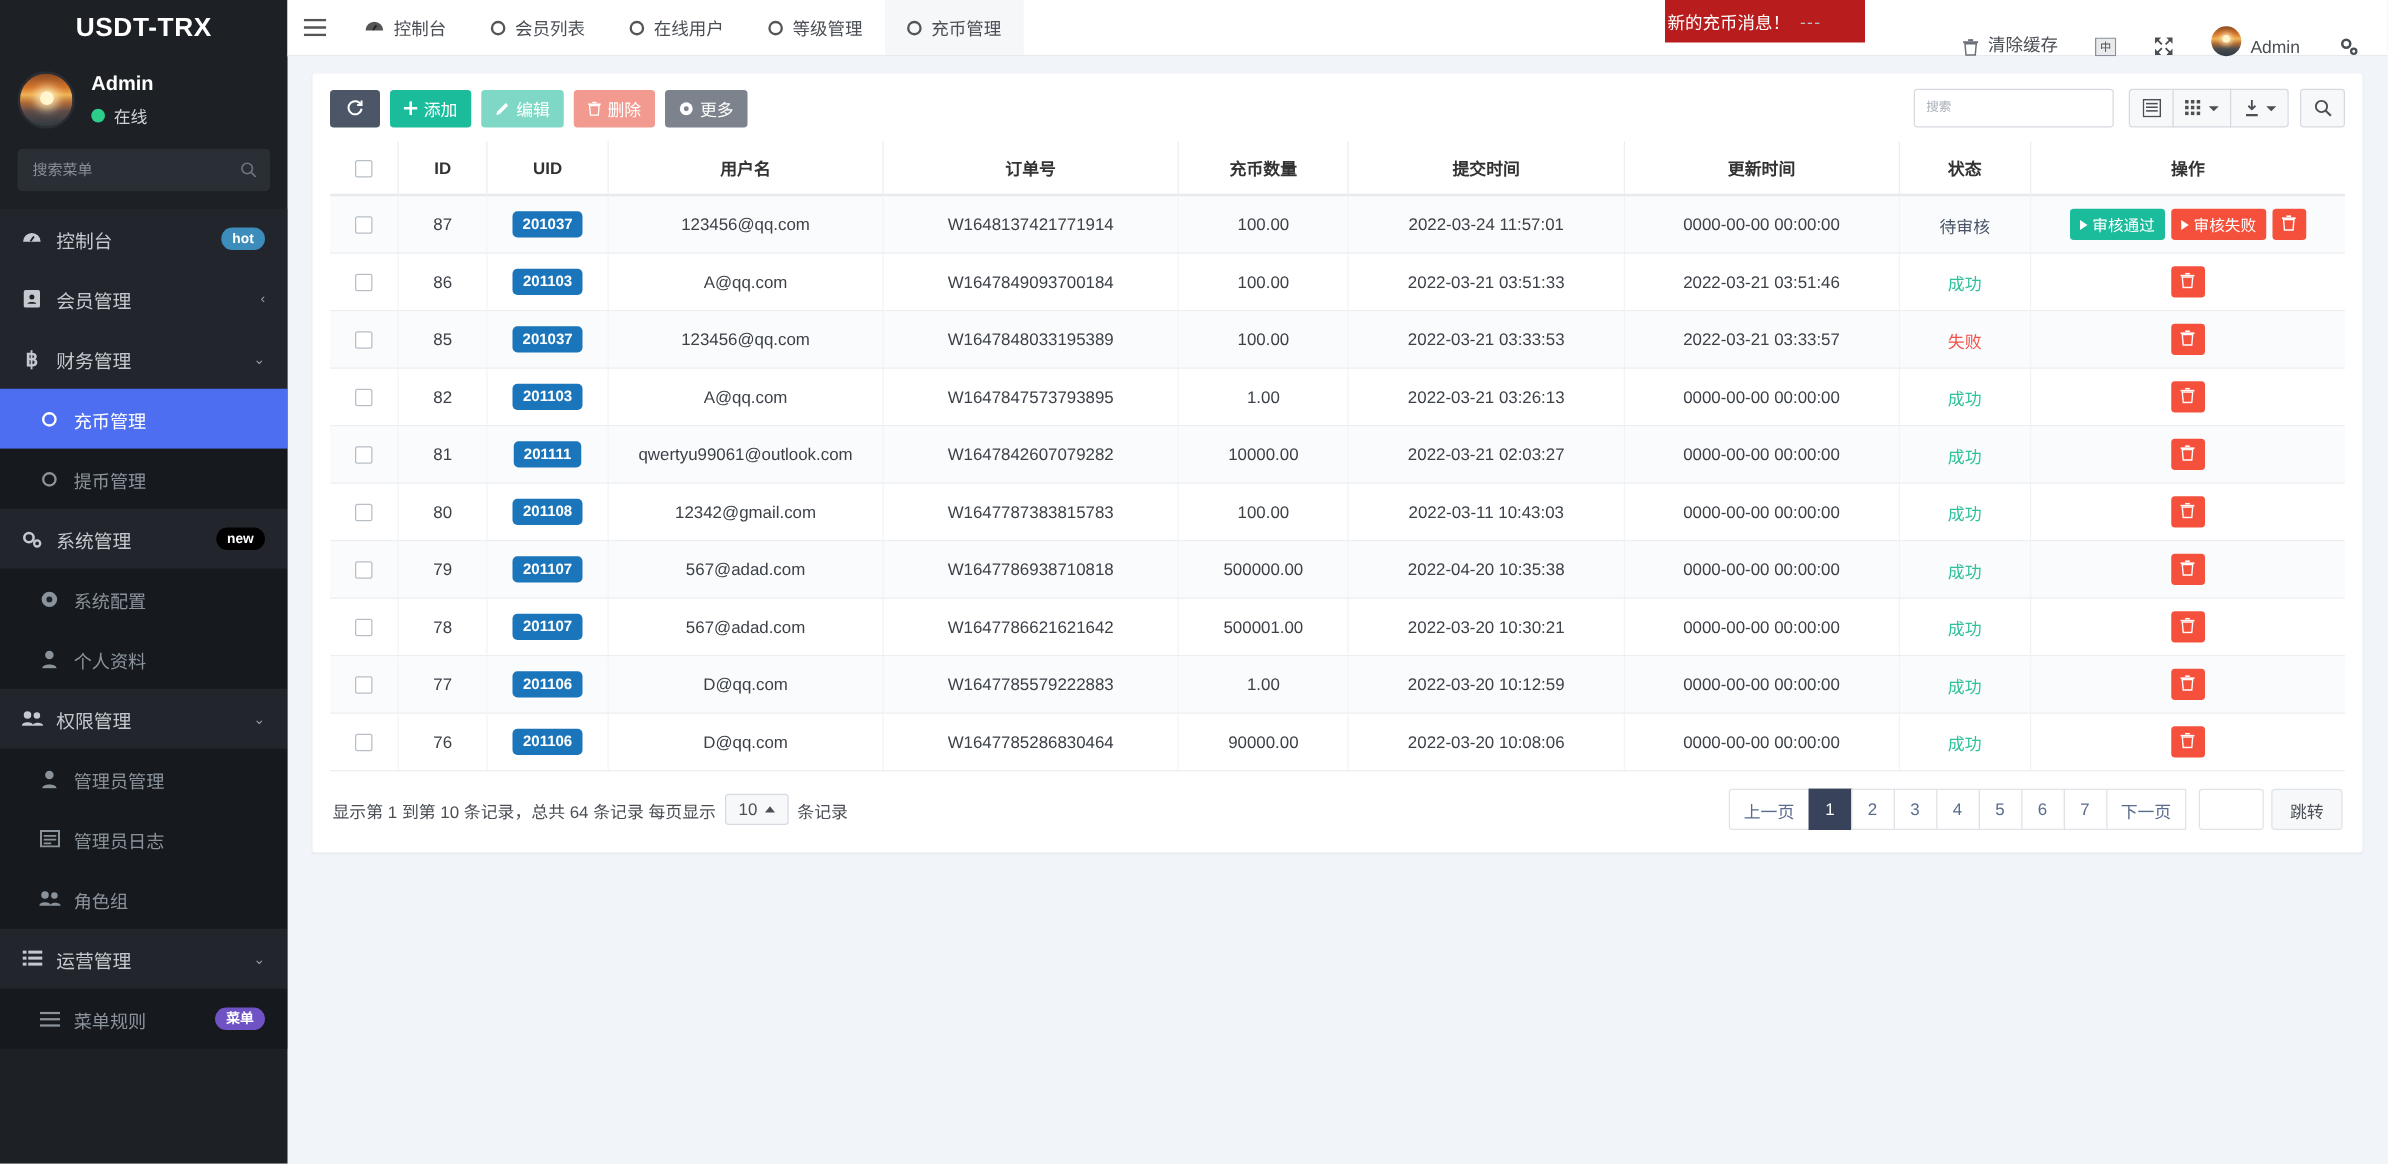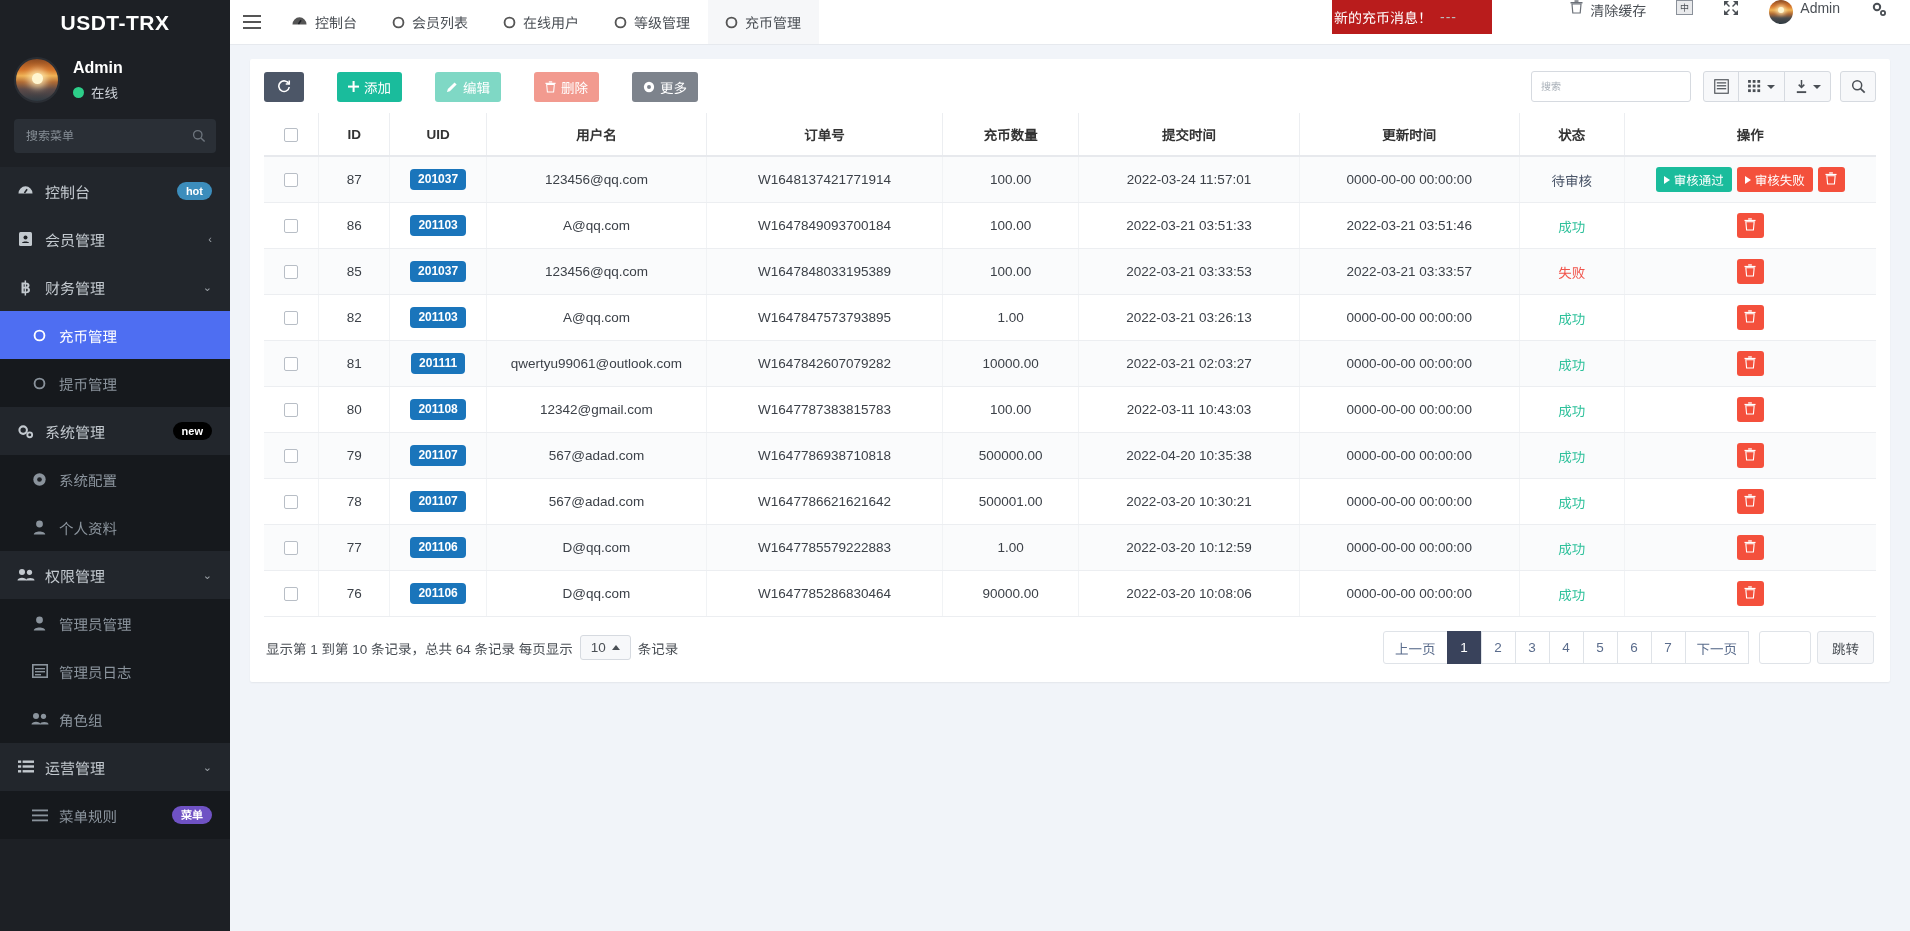--- a/index.html
+++ b/index.html
@@ -130,21 +130,21 @@
   }
   .notice-banner .dashes { color: #bbb; margin-left: 8px; letter-spacing: 1px; }
 
   .topbar-right {
     margin-left: auto;
     display: flex; align-items: center;
     gap: 0;
     padding-right: 8px;
   }
   .tb-item {
-    display: flex; align-items: flex-start; gap: 7px;
+    display: flex; align-items: flex-end; gap: 7px;
     padding: 0 15px; height: 45px;
     font-size: 14px; color: #4a4f55; cursor: pointer;
   }
   .tb-avatar {
     width: 24px; height: 24px; border-radius: 50%;
     background: linear-gradient(180deg,#8a4a22 0%,#d4742a 26%,#f0b254 42%,#b06a34 58%,#4b4b4d 75%,#2f3a42 100%);
     position:relative; overflow:hidden;
   }
   .tb-avatar::after{
     content:""; position:absolute; left:50%; top:33%;
@@ -154,21 +154,21 @@
 
   
   .content { padding: 14px 20px 0 20px; flex: 1; min-height: 0; }
   .card {
     background: #fff;
     border-radius: 2px;
     box-shadow: 0 1px 2px rgba(0,0,0,.06);
     padding: 12px 14px 10px 14px;
   }
 
-  .toolbar { display: flex; align-items: center; margin-bottom: 11px; gap: 25px; }
+  .toolbar { display: flex; align-items: center; margin-bottom: 11px; }
   .btn {
     height: 30px;
     border: 0; border-radius: 3px;
     color: #fff; font-size: 13.5px;
     font-family: inherit;
     display: inline-flex; align-items: center; gap: 5px;
     padding: 0 11px;
     cursor: pointer;
     margin-right: 8px;
     white-space: nowrap;

